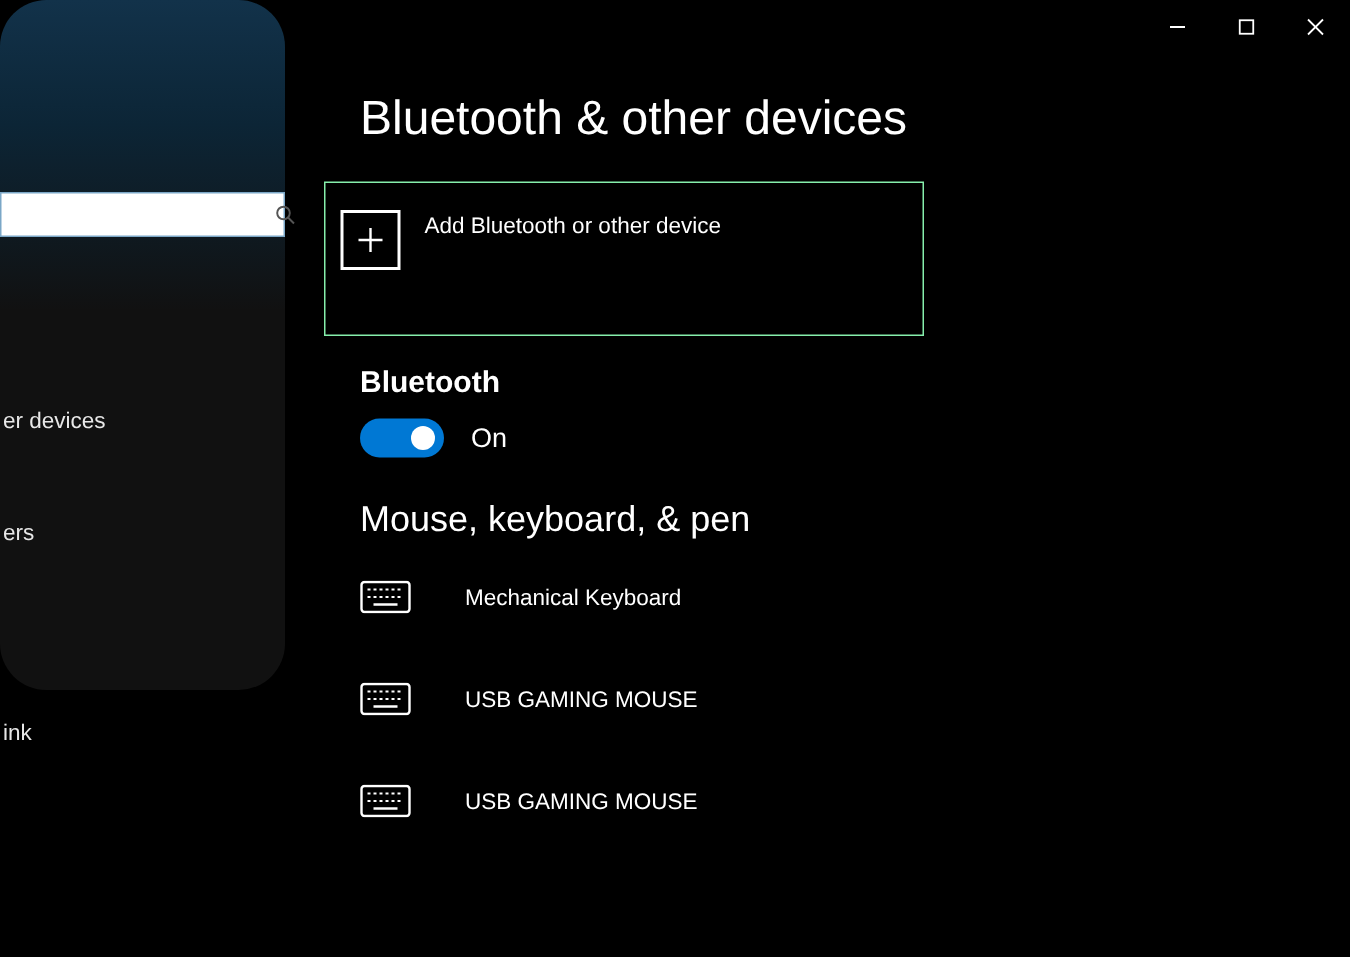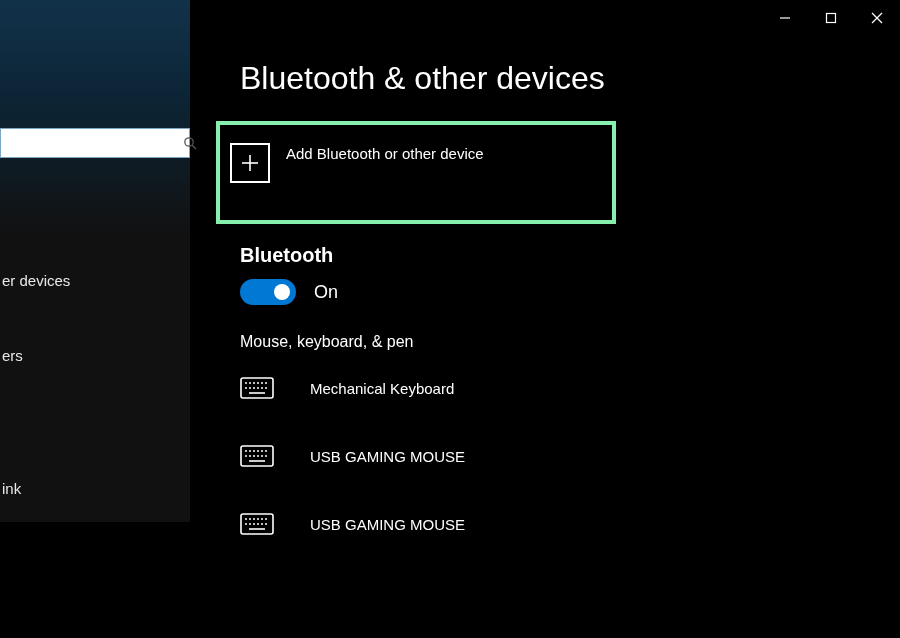--- a/index.html
+++ b/index.html
@@ -28,22 +28,23 @@
       align-items: center;
       justify-content: center;
       color: #fff;
     }
 
     .sidebar {
       position: absolute;
       left: 0;
       top: 0;
       width: 190px;
-      height: 522px;
+      height: 460px;
       background: linear-gradient(180deg, #12324a 0%, #0c2536 18%, #111 45%, #111 100%);
+      border-radius: 31px;
     }
     .search-wrap {
       position: absolute;
       top: 128px;
       left: 0;
       width: 190px;
       height: 30px;
       background: #fff;
       border: 1px solid #7ba7c7;
       display: flex;
@@ -89,21 +90,21 @@
     .page-title {
       font-size: 32px;
       font-weight: 300;
       color: #fff;
       margin-bottom: 24px;
     }
 
     .add-device-box {
       width: 400px;
       height: 103px;
-      border: 4px solid #86efac;
+      border: 1px solid #86efac;
       display: flex;
       align-items: flex-start;
       padding: 18px 12px 12px 10px;
       gap: 16px;
       margin-left: -24px;
       margin-bottom: 8px;
     }
     .plus-box {
       width: 40px;
       height: 40px;
@@ -148,21 +149,21 @@
       height: 16px;
       border-radius: 50%;
       background: #fff;
     }
     .toggle-state {
       font-size: 18px;
       text-align: center;
     }
 
     .section-title {
-      font-size: 16px;
+      font-size: 24px;
       font-weight: 400;
       margin-top: 10px;
       margin-bottom: 14px;
     }
 
     .device-row {
       display: flex;
       align-items: center;
       gap: 36px;
       padding: 12px 0 12px 0;

